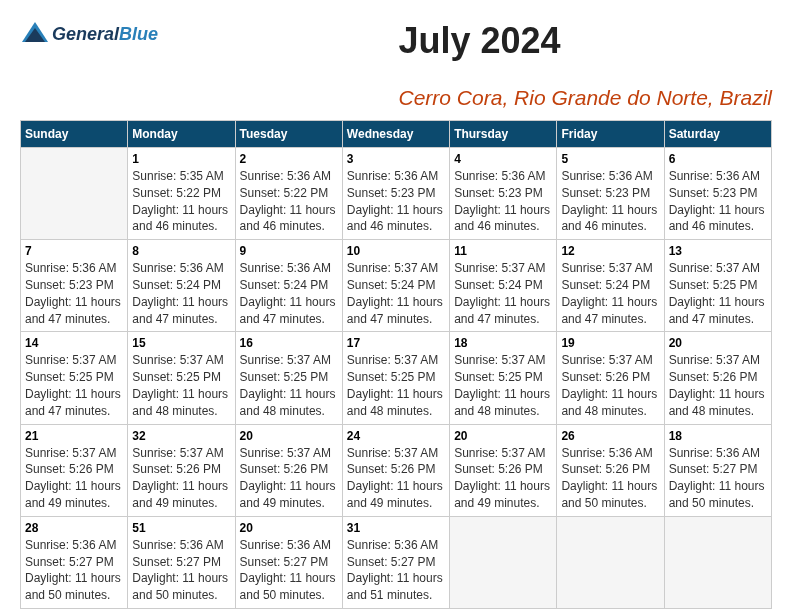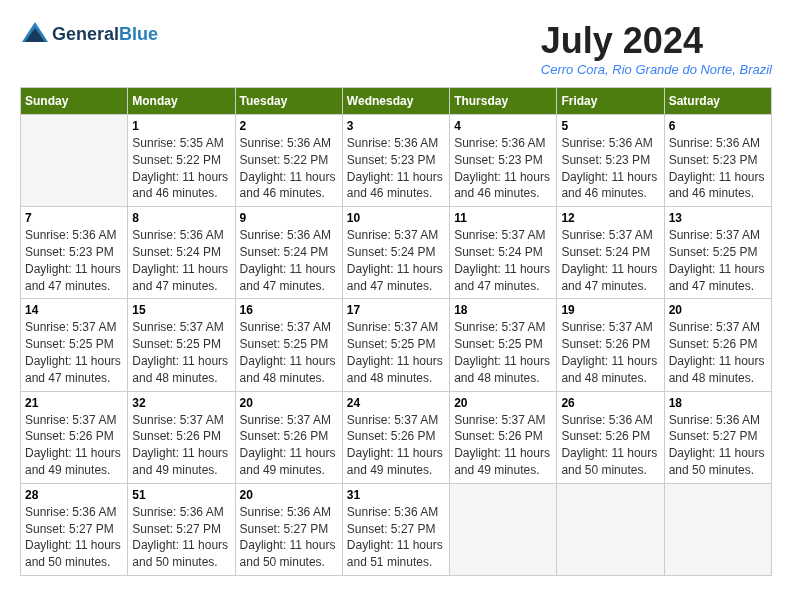--- a/index.html
+++ b/index.html
@@ -12,20 +12,21 @@
     }
     .header {
       display: flex;
       justify-content: space-between;
       align-items: flex-start;
       margin-bottom: 10px;
     }
     .logo {
       display: flex;
       align-items: center;
+      font-style: italic;
     }
     .logo-text {
       font-size: 18px;
       font-weight: bold;
       color: #1a3a5c;
       line-height: 1.1;
     }
     .logo-text span {
       color: #2980b9;
     }
@@ -36,31 +37,32 @@
     }
     .title-block {
       text-align: left;
     }
     .month-title {
       font-size: 36px;
       font-weight: bold;
       color: #222;
     }
     .location {
-      font-size: 13px;
-      color: #3b82f6;
+      font-size: 21px;
+      color: #c2410c;
       font-style: italic;
+      margin-top: 24px;
     }
     table {
       width: 100%;
       border-collapse: collapse;
       font-size: 11px;
     }
     th {
-      background-color: #4d7c0f;
+      background-color: #0c4a6e;
       color: #fff;
       padding: 6px 4px;
       text-align: left;
       font-size: 12px;
       border: 1px solid #ccc;
     }
     td {
       border: 1px solid #ccc;
       vertical-align: top;
       padding: 4px;

